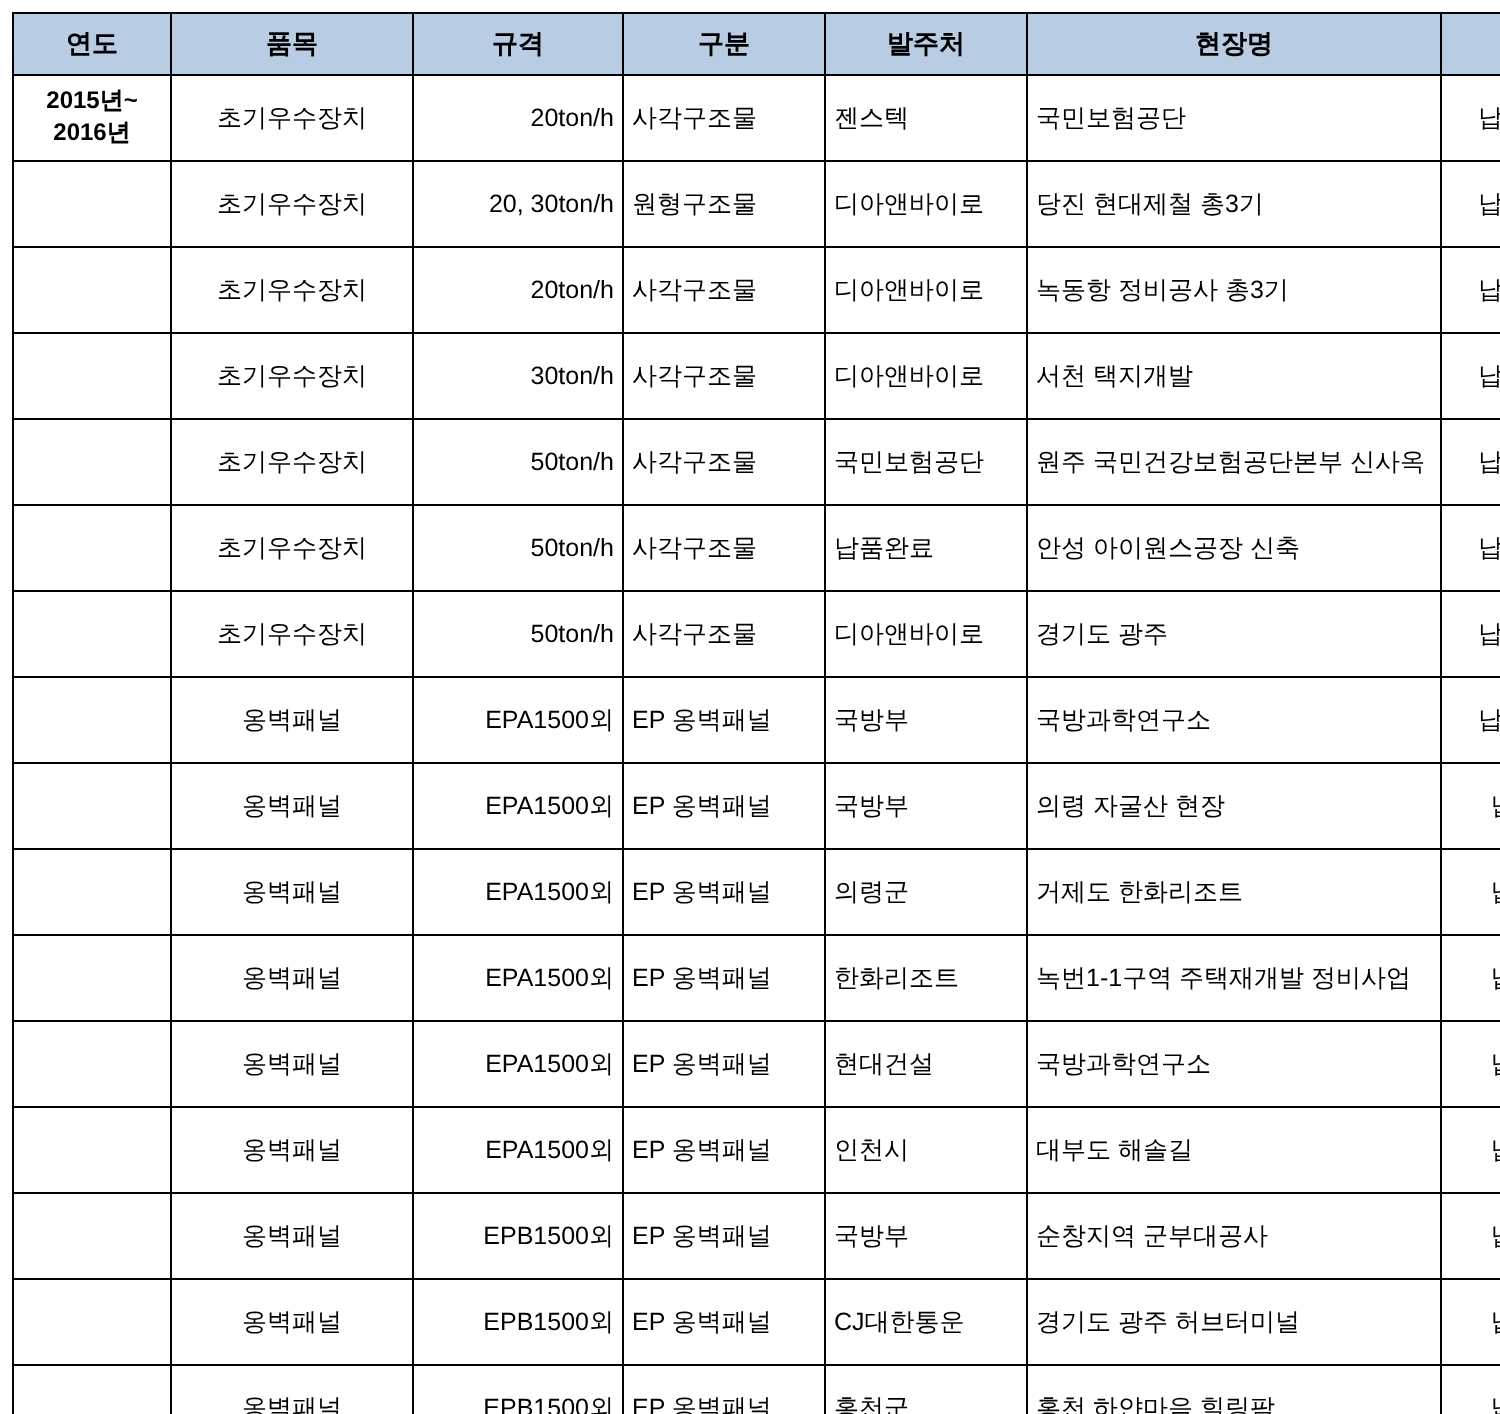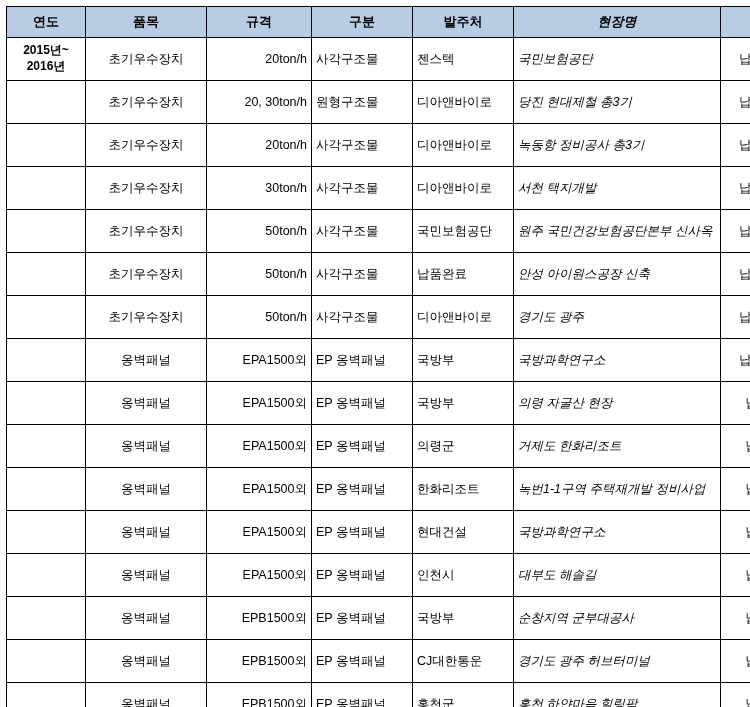--- a/index.html
+++ b/index.html
@@ -41,21 +41,21 @@
   }
   table.delivery-table tbody td {
     height: 38px;
   }
   
   .c-year   { text-align: center; width: 70px; }
   .c-item   { text-align: center; width: 112px; }
   .c-spec   { text-align: right; width: 96px; }
   .c-type   { text-align: left; width: 92px; }
   .c-client { text-align: left; width: 92px; }
-  .c-site   { text-align: left;   width: 198px; padding-left: 6px; font-style: italic; }
+  .c-site   { text-align: left;   width: 198px; padding-left: 6px; }
   .c-note   { text-align: center; width: 78px; }
   .year-cell {
     font-size: 12px;
     text-align: center;
     line-height: 1.35;
     font-weight: bold;
   }
 </style>
 </head>
 <body>

